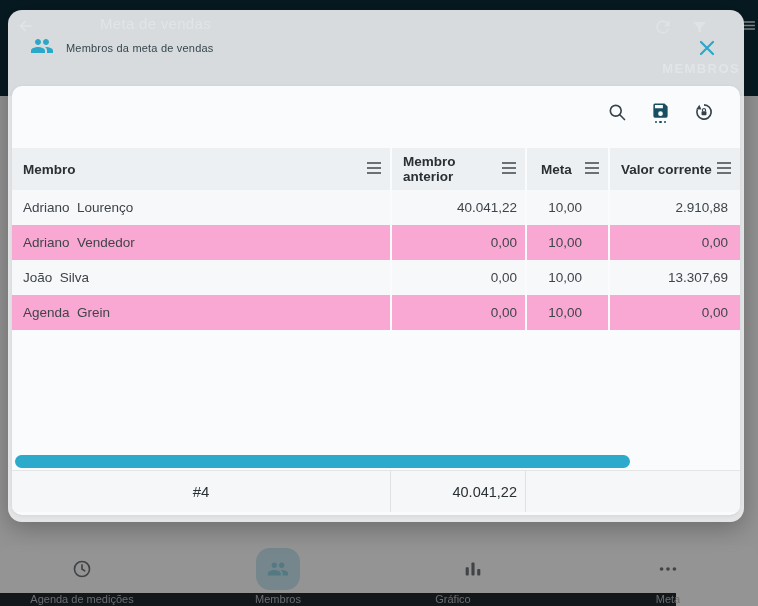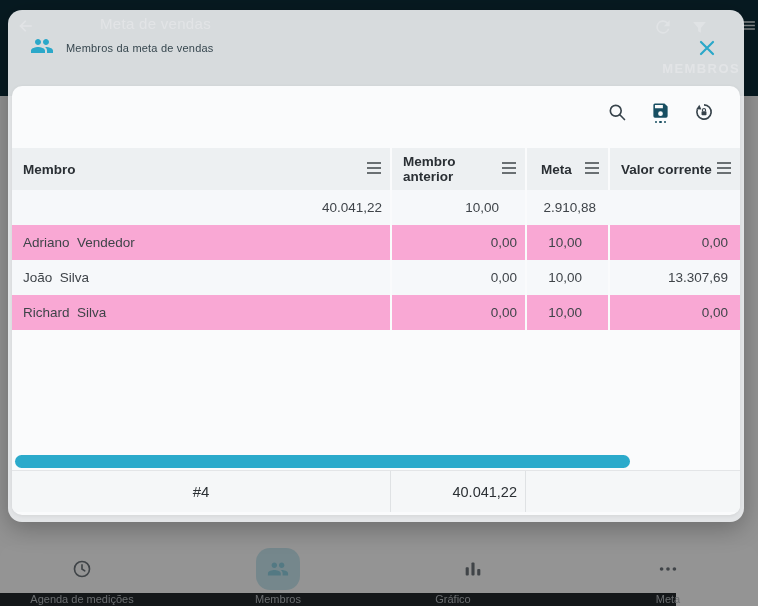--- a/index.html
+++ b/index.html
@@ -193,38 +193,39 @@
       </div>
       <div class="th">
         <span>Valor corrente</span>
         <span class="menu-ic"><svg width="14" height="12" viewBox="0 0 14 12">
               <path d="M0 1h14M0 6h14M0 11h14" stroke="#3f4549" stroke-width="1.7"></path>
             </svg></span>
       </div>
     </div>
 
     <div class="grid trow r-odd">
+      <div class="td member">Adriano  Lourenço</div>
       <div class="td num pr-a">40.041,22</div>
       <div class="td num pr-b">10,00</div>
       <div class="td num pr-c">2.910,88</div>
     </div>
     <div class="grid trow r-even">
       <div class="td member">Adriano  Vendedor</div>
       <div class="td num pr-a">0,00</div>
       <div class="td num pr-b">10,00</div>
       <div class="td num pr-c">0,00</div>
     </div>
     <div class="grid trow r-odd">
       <div class="td member">João  Silva</div>
       <div class="td num pr-a">0,00</div>
       <div class="td num pr-b">10,00</div>
       <div class="td num pr-c">13.307,69</div>
     </div>
     <div class="grid trow r-even">
-      <div class="td member">Richard  Silva</div>
+      <div class="td member">Agenda  Grein</div>
       <div class="td num pr-a">0,00</div>
       <div class="td num pr-b">10,00</div>
       <div class="td num pr-c">0,00</div>
     </div>
 
     <div class="hscroll"></div>
 
     <div class="grid tfoot">
       <div class="tf">#4</div>
       <div class="tf num pr-a">40.041,22</div>

